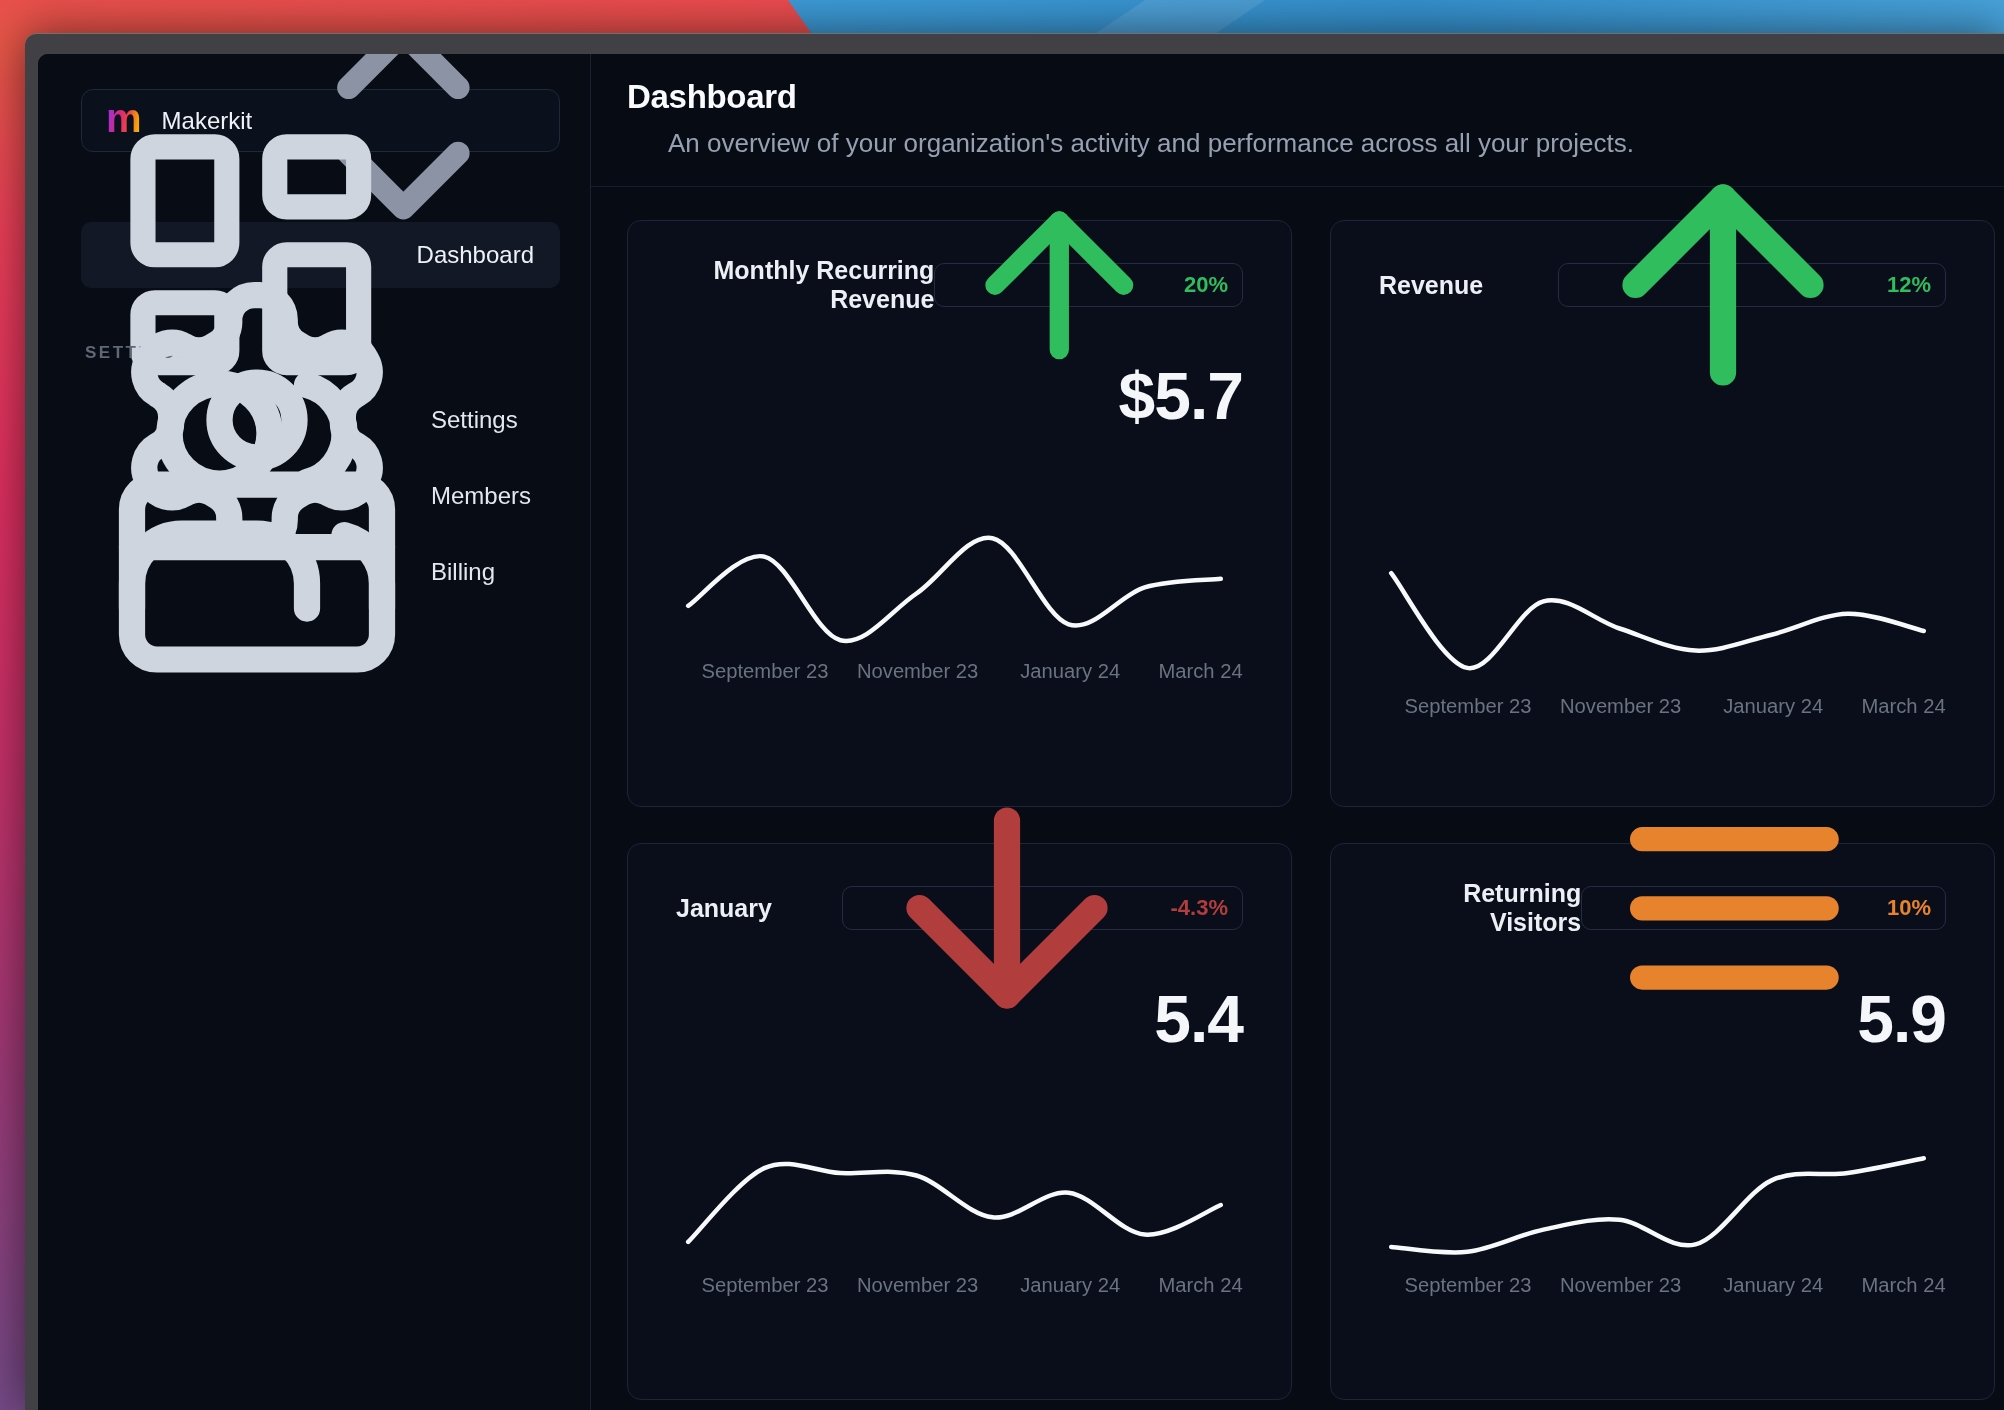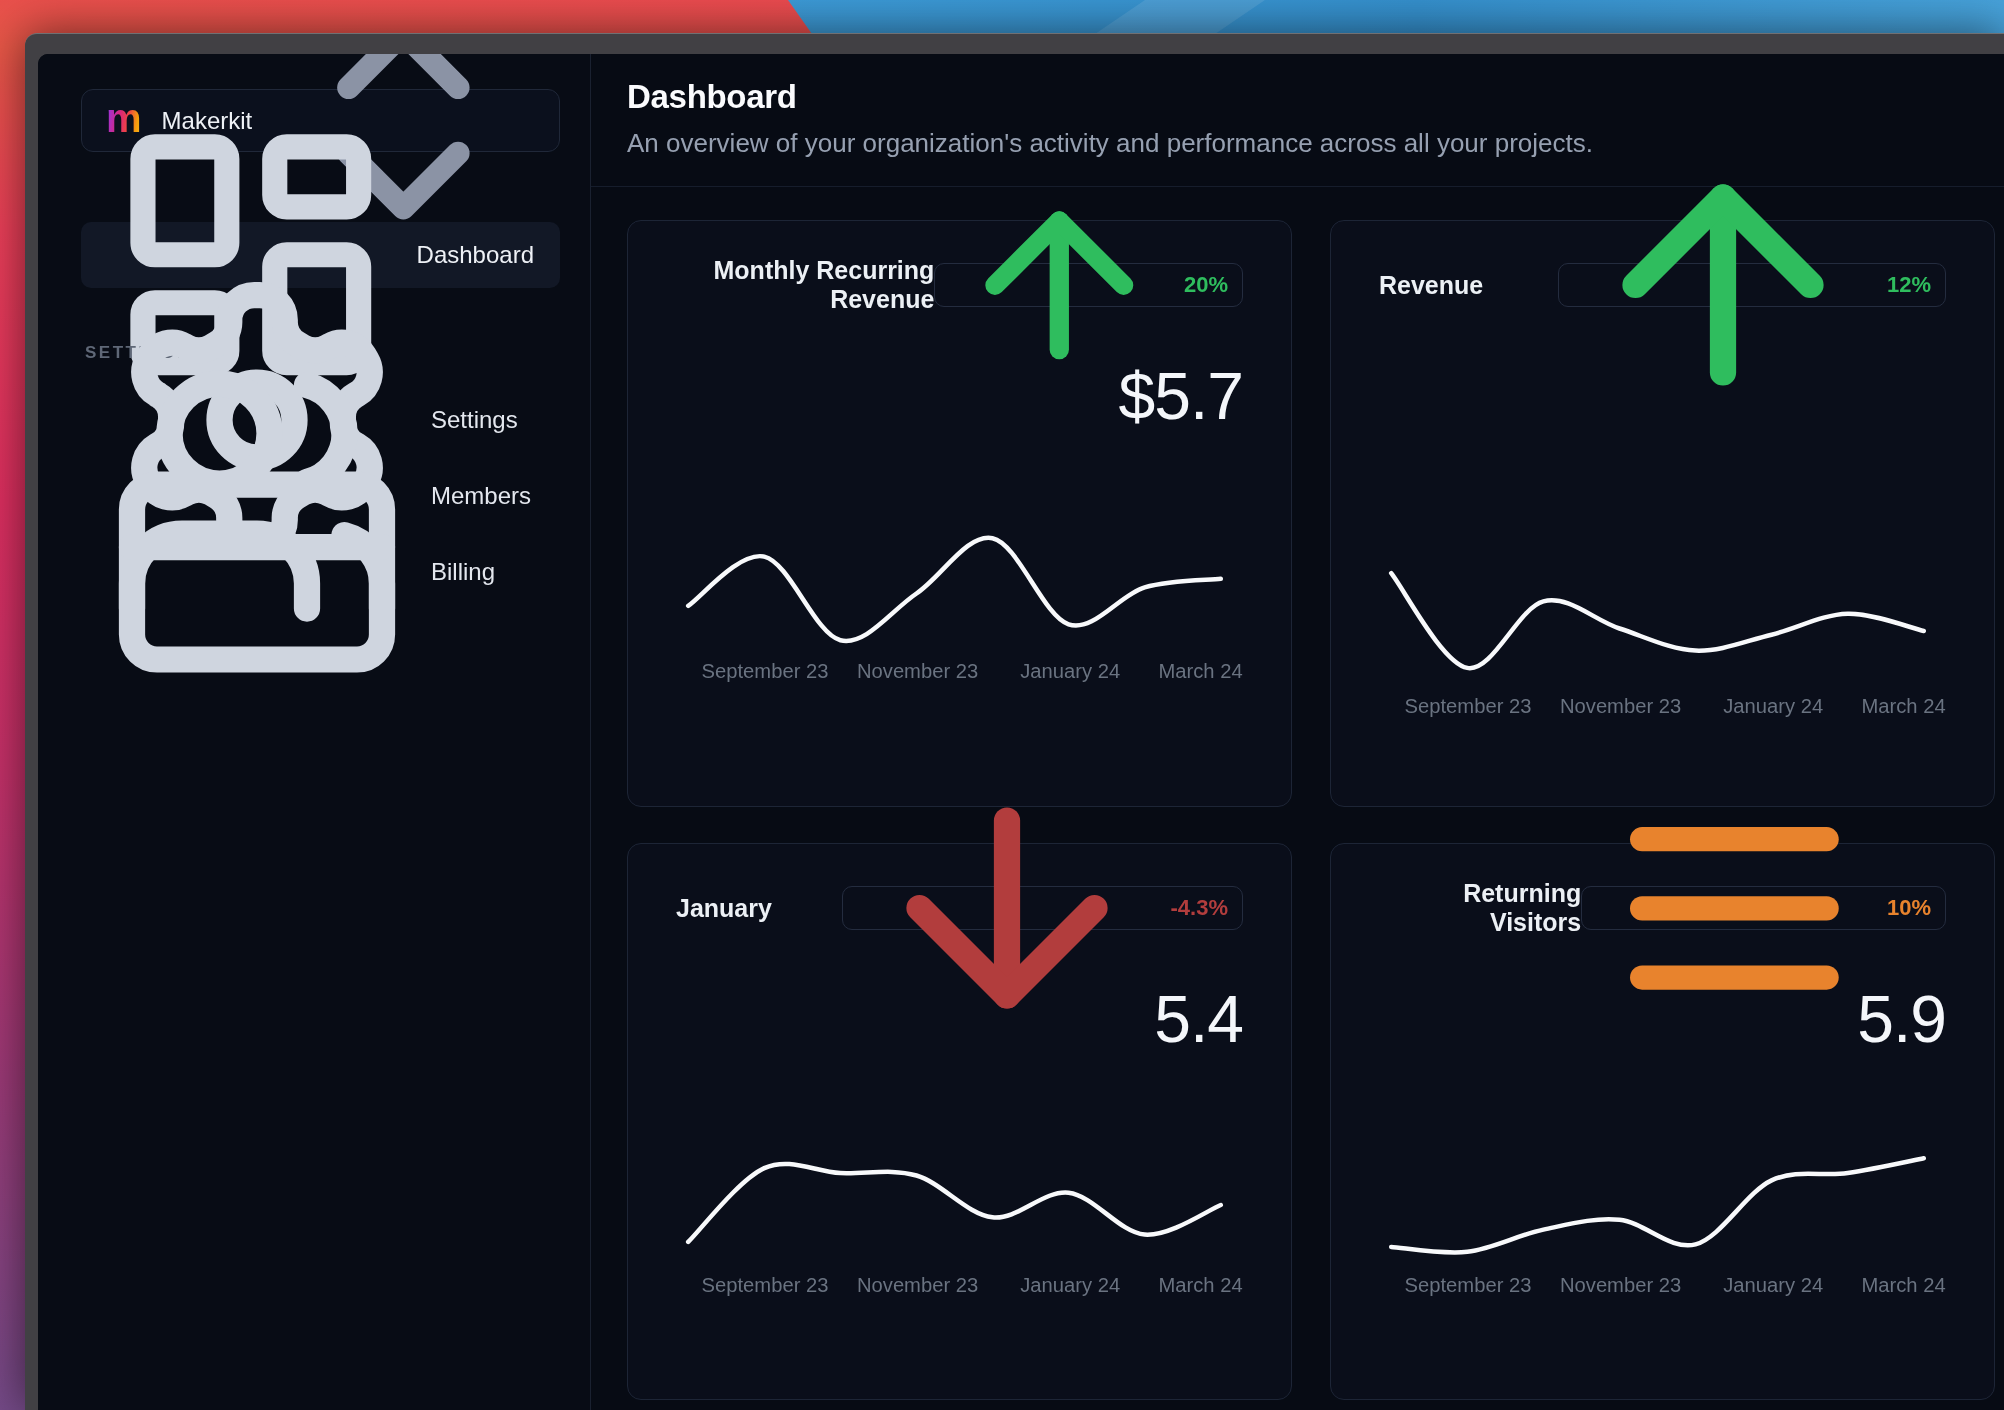--- a/index.html
+++ b/index.html
@@ -39,31 +39,31 @@
   .nav-item svg, .settings-item svg { width:28px; height:28px; color:#cfd5df; flex:none; }
   .section-label { margin:54px 0 0 4px; font-size:17px; font-weight:700; letter-spacing:2.5px;
     color:#5f6877; line-height:22px; }
   .settings-nav { margin-top:18px; }
   .settings-item { height:76px; display:flex; align-items:center; gap:24px; padding:0 26px;
     font-size:24px; color:#e3e7ee; cursor:pointer; width:479px; border-radius:10px; }
   
   .main { flex:1; display:flex; flex-direction:column; }
   .main-header { padding:22px 40px 28px 36px; border-bottom:1px solid #161d2c; }
   .page-title { font-size:33px; font-weight:800; color:#fafbfd; line-height:42px; letter-spacing:-.3px; }
-  .page-subtitle { margin-top:10px; font-size:26px; color:#96a0b1; line-height:30px; }
+  .page-subtitle { margin-top:10px; font-size:26px; color:#96a0b1; line-height:30px;margin-left:41px; }
   .cards { padding:33px 0 0 36px; display:grid; grid-template-columns:665px 665px;
     grid-template-rows:587px 557px; gap:36px 38px;text-align:right; }
   .card { position:relative; border:1px solid #1d2536; border-radius:14px; background:#0a0e1a;
     padding:42px 48px; }
   .card-header { display:flex; justify-content:space-between; align-items:center; height:44px; }
   .card-title { font-size:25px; font-weight:700; color:#ecf0f5; }
   .badge { display:flex; align-items:center; gap:14px; border:1px solid #242c3f; border-radius:10px;
     padding:0 14px; height:44px; font-size:22px; font-weight:700; }
   .badge svg { width:23px; height:23px; }
-  .metric-value { margin-top:56px; font-size:66px; font-weight:400; color:#f4f6fa; letter-spacing:-1px; line-height:1; }
+  .metric-value { margin-top:56px; font-size:66px; font-weight:700; color:#f4f6fa; letter-spacing:-1px; line-height:1; }
   .chart { position:absolute; left:40px; right:48px; height:165px; }
   .chart svg { width:100%; height:165px; display:block; }
   .chart-r1a { top:301px; } .chart-r1b { top:336px; } .chart-r2 { top:292px; }
 </style>
 </head>
 <body>
 
 <div class="wp-blue">
   <div class="wp-streak"></div>
 </div>

